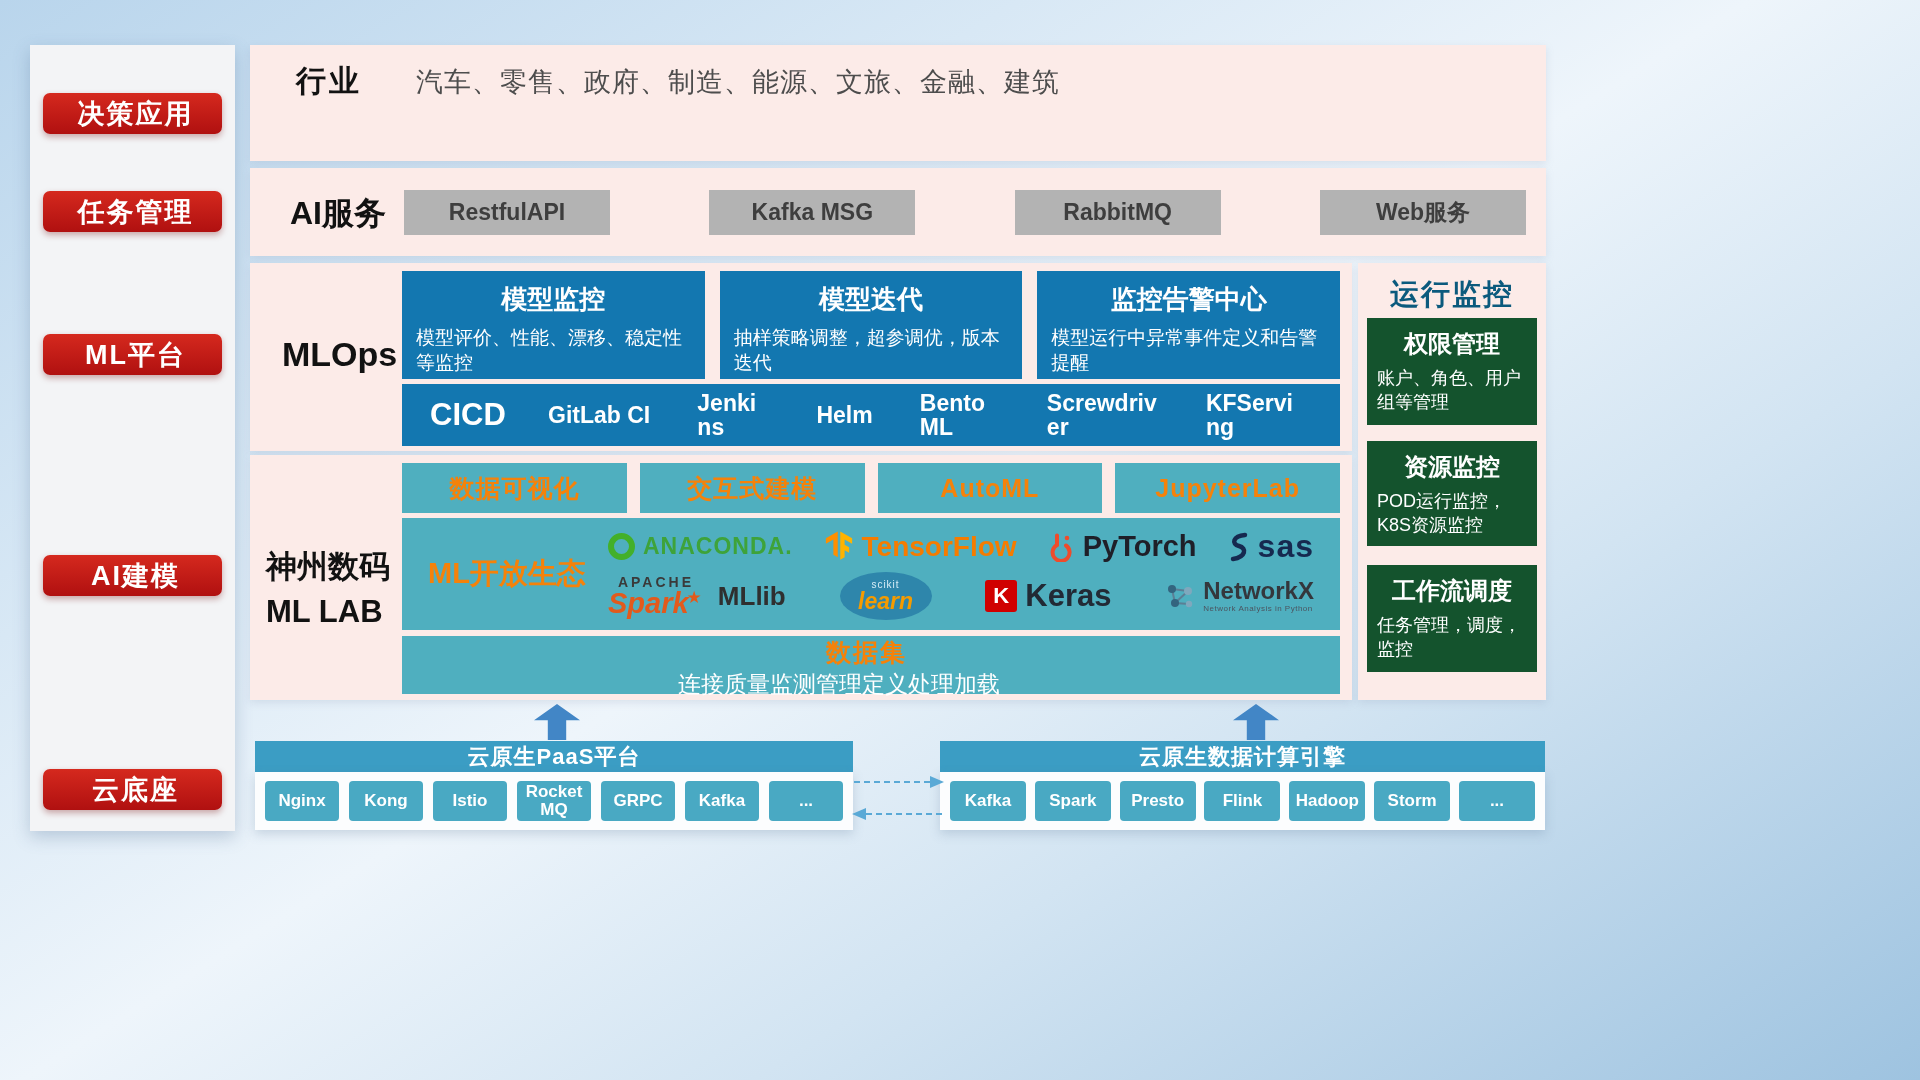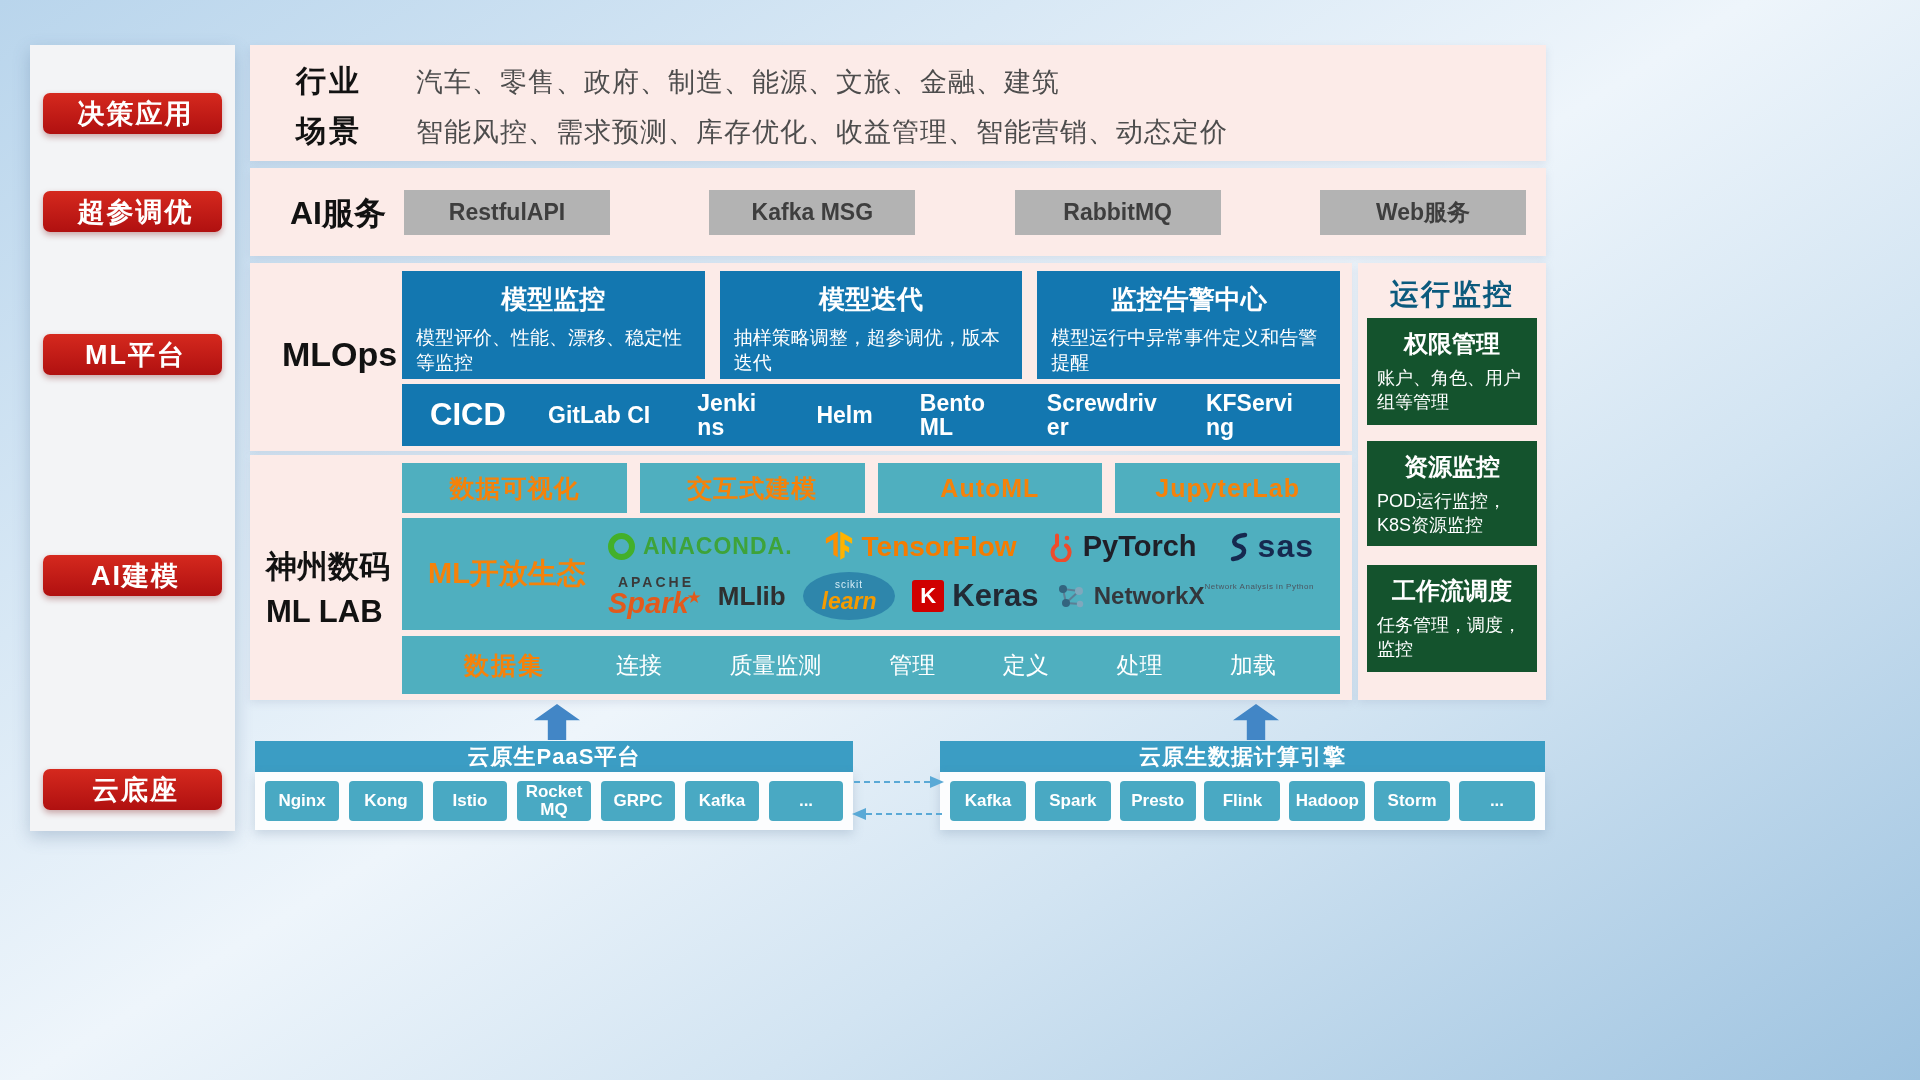--- a/index.html
+++ b/index.html
@@ -76,25 +76,25 @@
   .spark-text{ color:#e25a1c; font-weight:bold; font-style:italic; font-size:29px; }
   .spark-star{ color:#e25a1c; font-size:17px; transform:translate(-2px,-10px); display:inline-block; }
   .mllib-text{ color:#2f2f2f; font-weight:bold; font-size:26px; margin-left:6px; }
   .sk-blob { width:92px; height:48px; border-radius:50%; background:#2e86ab; display:flex; flex-direction:column;
              align-items:center; justify-content:center; line-height:1; }
   .sk-top  { font-size:10px; color:#d8eef7; letter-spacing:1px; }
   .sk-main { font-size:23px; color:#f59b00; font-weight:bold; font-style:italic; }
   .keras-k { width:32px; height:32px; background:#d00000; border-radius:3px; color:#fff; font-weight:bold;
              font-size:22px; display:flex; align-items:center; justify-content:center; }
   .keras-text{ color:#222a35; font-weight:bold; font-size:31px; }
-  .nx-wrap { display:flex; flex-direction:row; line-height:1.1; }
+  .nx-wrap { display:flex; flex-direction:column; line-height:1.1; }
   .nx-text { color:#34373c; font-weight:bold; font-size:24px; }
   .nx-sub  { font-size:8px; color:#4b5560; letter-spacing:.5px; }
   .data-bar { position:absolute; left:152px; top:181px; width:938px; height:58px; background:#4fafbf;
-              display:flex; align-items:center; }
+              display:flex; align-items:center;flex-direction:column; }
   .data-label{ color:#f5820a; font-weight:bold; font-size:25px; margin-left:62px; width:152px; letter-spacing:2px; }
   .data-items{ flex:1; display:flex; justify-content:space-between; padding-right:64px; }
   .data-item { color:#fff; font-size:23px; }
   
   .up-arrow { position:absolute; width:46px; height:36px; background:#4286c6;
               clip-path:polygon(50% 0,100% 45%,70% 45%,70% 100%,30% 100%,30% 45%,0 45%); }
   .ua-1{ left:534px; top:704px; } .ua-2{ left:1233px; top:704px; }
   .plat-head { position:absolute; height:31px; background:#3b9dc4; color:#fff; font-weight:bold; font-size:22px;
                display:flex; align-items:center; justify-content:center; letter-spacing:1px; }
   .ph-paas { left:255px; top:741px; width:598px; }
@@ -112,41 +112,37 @@
 </head>
 <body>
 
 <div class="canvas">
 
   <aside class="sidebar">
     <div class="side-btn sb-0">
         <span>决策应用</span>
       </div>
     <div class="side-btn sb-1">
-        <span>超参调优</span>
+        <span>任务管理</span>
       </div>
     <div class="side-btn sb-2">
         <span>ML平台</span>
       </div>
     <div class="side-btn sb-3">
         <span>AI建模</span>
       </div>
     <div class="side-btn sb-4">
         <span>云底座</span>
       </div>
   </aside>
 
   <section class="panel p-apps">
     <div class="app-line al-1">
       <span class="app-label">行业</span>
       <span class="app-values">汽车、零售、政府、制造、能源、文旅、金融、建筑</span>
-    </div>
-    <div class="app-line al-2">
-      <span class="app-label">场景</span>
-      <span class="app-values">智能风控、需求预测、库存优化、收益管理、智能营销、动态定价</span>
     </div>
   </section>
 
   <section class="panel p-service">
     <span class="svc-label">AI服务</span>
     <div class="svc-btns">
       <div class="svc-btn">RestfulAPI</div>
       <div class="svc-btn">Kafka MSG</div>
       <div class="svc-btn">RabbitMQ</div>
       <div class="svc-btn">Web服务</div>

